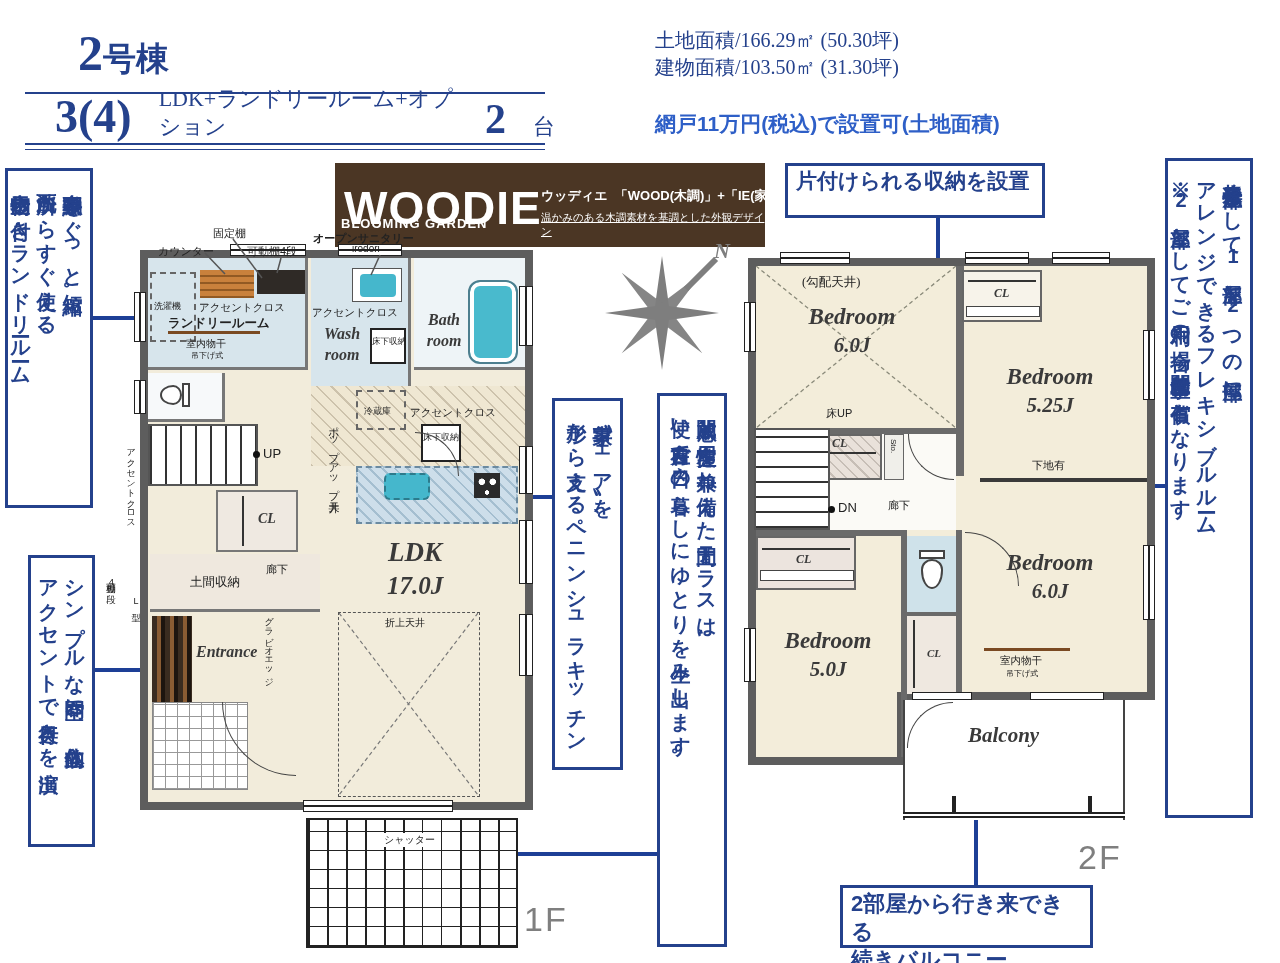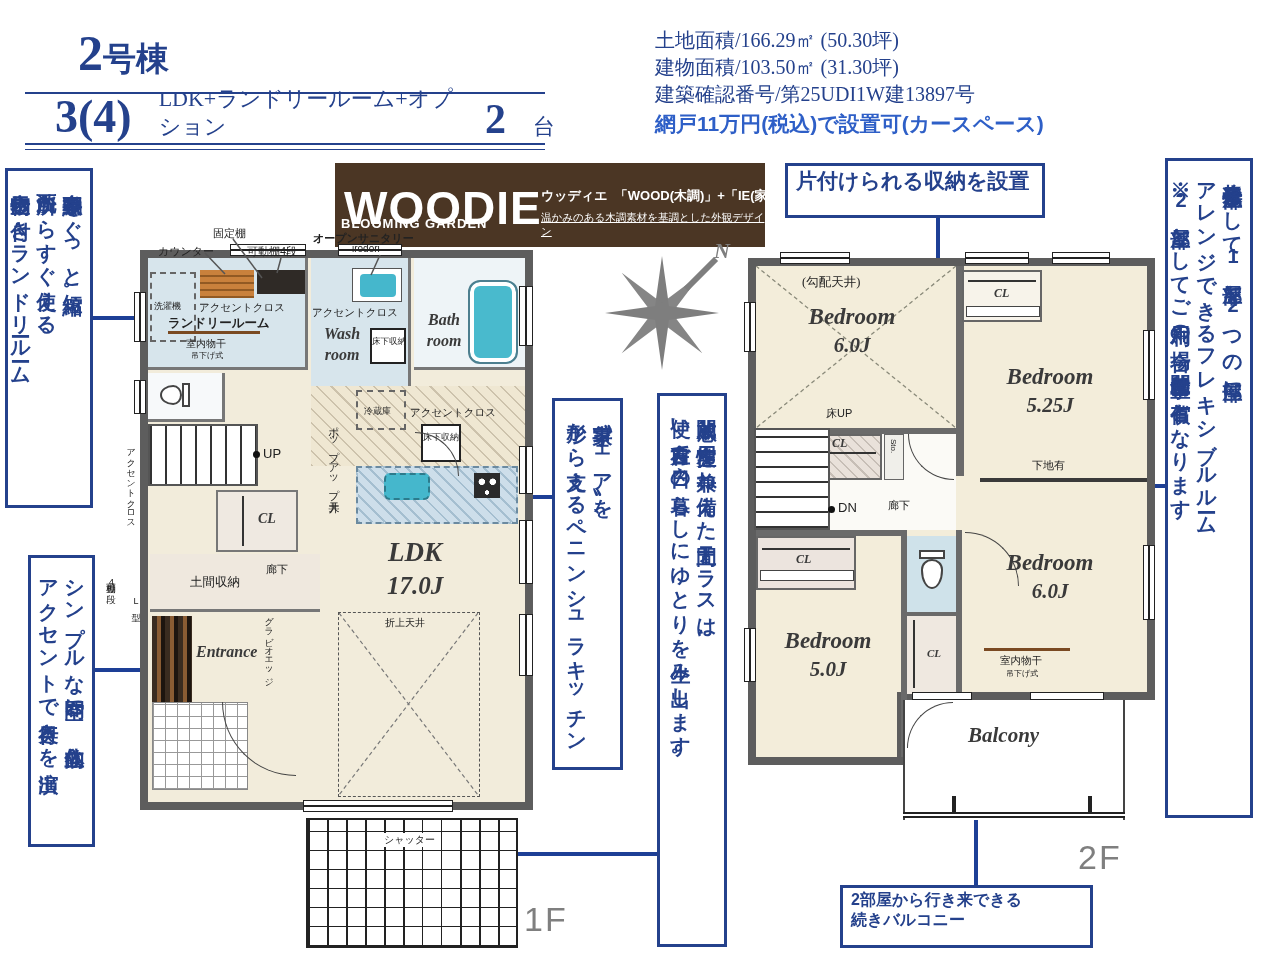--- a/index.html
+++ b/index.html
@@ -51,23 +51,22 @@
     <span style="font-size:22px;line-height:1.25;">LDK+ランドリールーム+オプション</span>
     <span style="font-size:42px;font-weight:bold;line-height:1;">2</span>
     <span style="font-size:22px;line-height:1.25;">台</span>
   </div>
   <div class="a" style="left:25px;top:143px;width:520px;height:2px;background:#24418c;"></div>
   <div class="a" style="left:25px;top:149px;width:520px;height:1px;background:#24418c;"></div>
 
   <div class="a serif navy" style="left:655px;top:27px;font-size:20px;line-height:27px;">
     <div>土地面積/166.29㎡ (50.30坪)</div>
     <div>建物面積/103.50㎡ (31.30坪)</div>
-    <div>建築確認番号/第25UDI1W建13897号</div>
-  </div>
-  <div class="a" style="left:655px;top:110px;font-size:21px;font-weight:bold;color:#2e5fc7;">網戸11万円(税込)で設置可(カースペース)</div>
+  </div>
+  <div class="a" style="left:655px;top:110px;font-size:21px;font-weight:bold;color:#2e5fc7;">網戸11万円(税込)で設置可(土地面積)</div>
 
   <div class="a" style="left:335px;top:163px;width:430px;height:84px;background:#4b3624;color:#fff;">
     <div class="a" style="left:6px;top:5px;font-size:13px;font-weight:bold;letter-spacing:1px;margin-top:48px;">BLOOMING GARDEN</div>
     <div class="a" style="left:9px;top:18px;font-size:46px;font-weight:bold;letter-spacing:1px;">WOODIE</div>
     <div class="a" style="left:206px;top:24px;font-size:13px;font-weight:bold;white-space:nowrap;">
       <span>ウッディエ</span>&nbsp;&nbsp;<span>「WOOD(木調)」+「IE(家)」</span>
     </div>
     <div class="a" style="left:206px;top:48px;font-size:10.5px;text-decoration:underline;">温かみのある木調素材を基調とした外観デザイン</div>
   </div>
 
@@ -98,21 +97,21 @@
     <div>使い方自在で日々の暮らしにゆとりを生み出します。</div>
   </div>
   <div class="a callh" style="left:785px;top:163px;width:260px;height:55px;">
     <div>片付けられる収納を設置</div>
   </div>
   <div class="a callv" style="left:1165px;top:158px;width:88px;height:660px;">
     <div>将来子供部屋として1部屋を2つの部屋に</div>
     <div>アレンジできるフレキシブルルーム</div>
     <div>※2部屋としてご利用の場合、間仕切壁工事は有償となります</div>
   </div>
-  <div class="a callh" style="left:840px;top:885px;width:253px;height:63px;font-size:16px;">
+  <div class="a callh" style="left:840px;top:885px;width:253px;height:63px;font-size:22px;">
     <div>2部屋から行き来できる</div>
     <div>続きバルコニー</div>
   </div>
 
   <div class="a blue" style="left:93px;top:316px;width:67px;height:4px;"></div>
   <div class="a dot" style="left:151px;top:311px;"></div>
   <div class="a blue" style="left:95px;top:668px;width:192px;height:4px;"></div>
   <div class="a dot" style="left:279px;top:663px;"></div>
   <div class="a blue" style="left:483px;top:495px;width:69px;height:4px;"></div>
   <div class="a dot" style="left:471px;top:490px;"></div>

